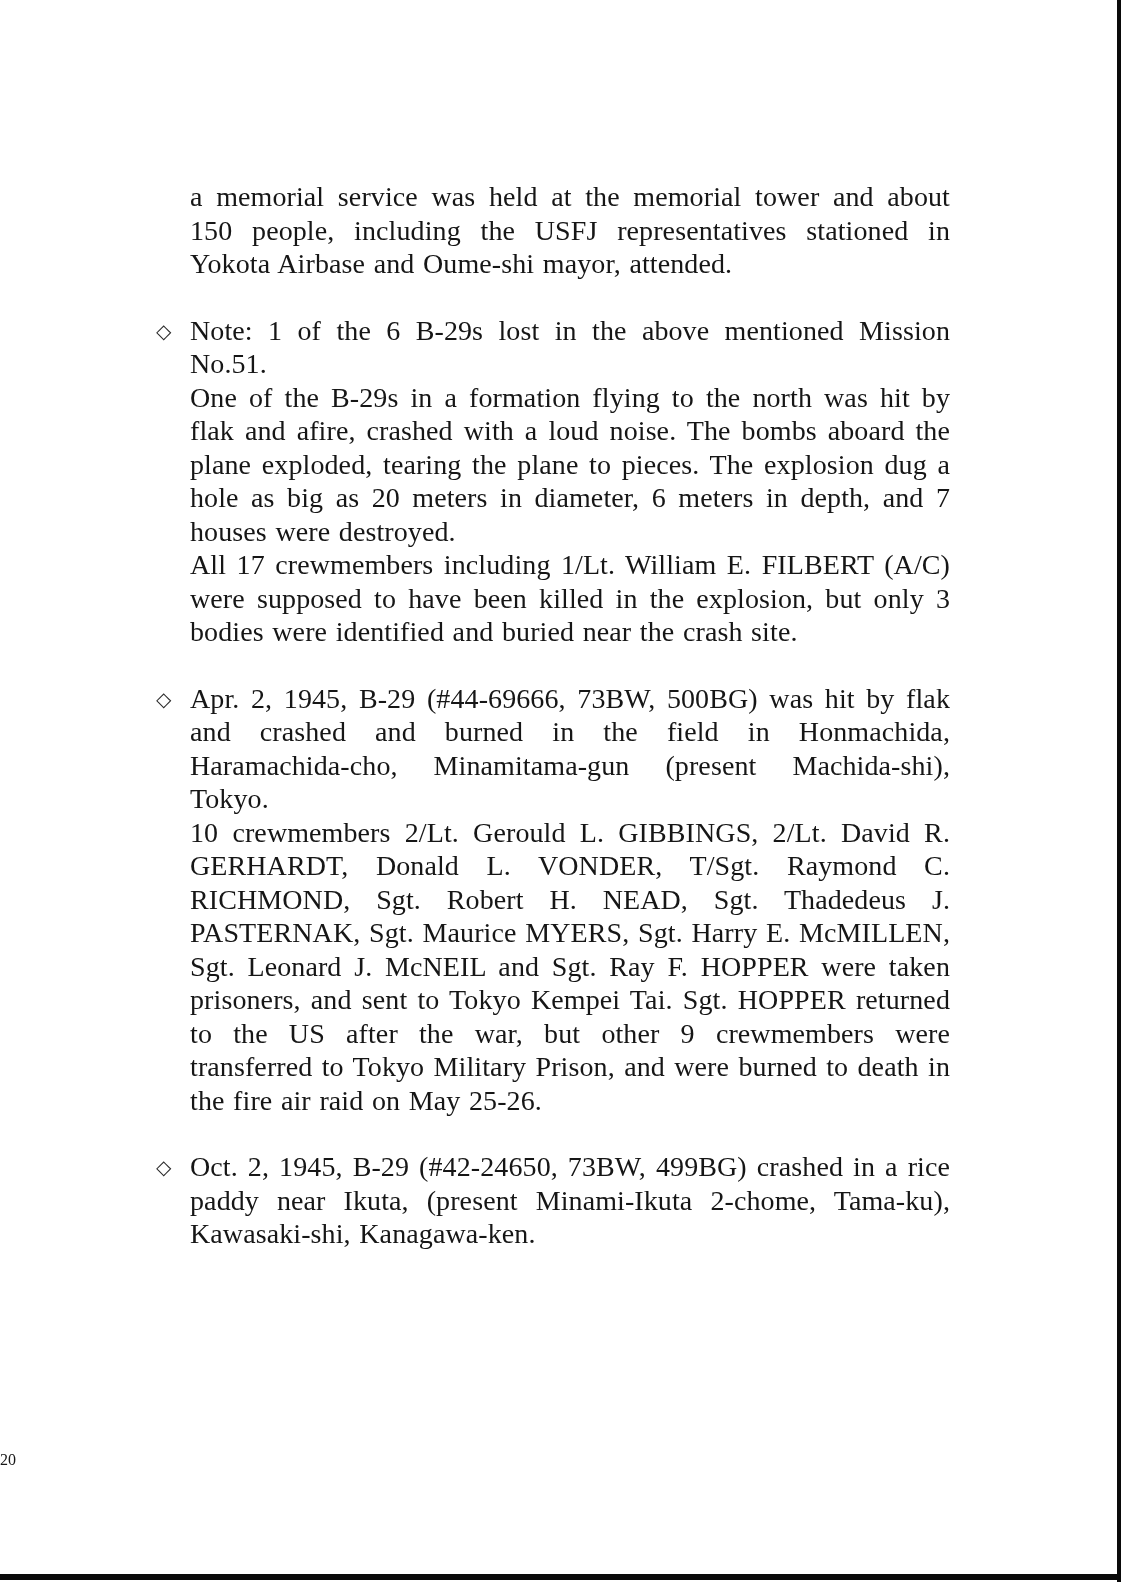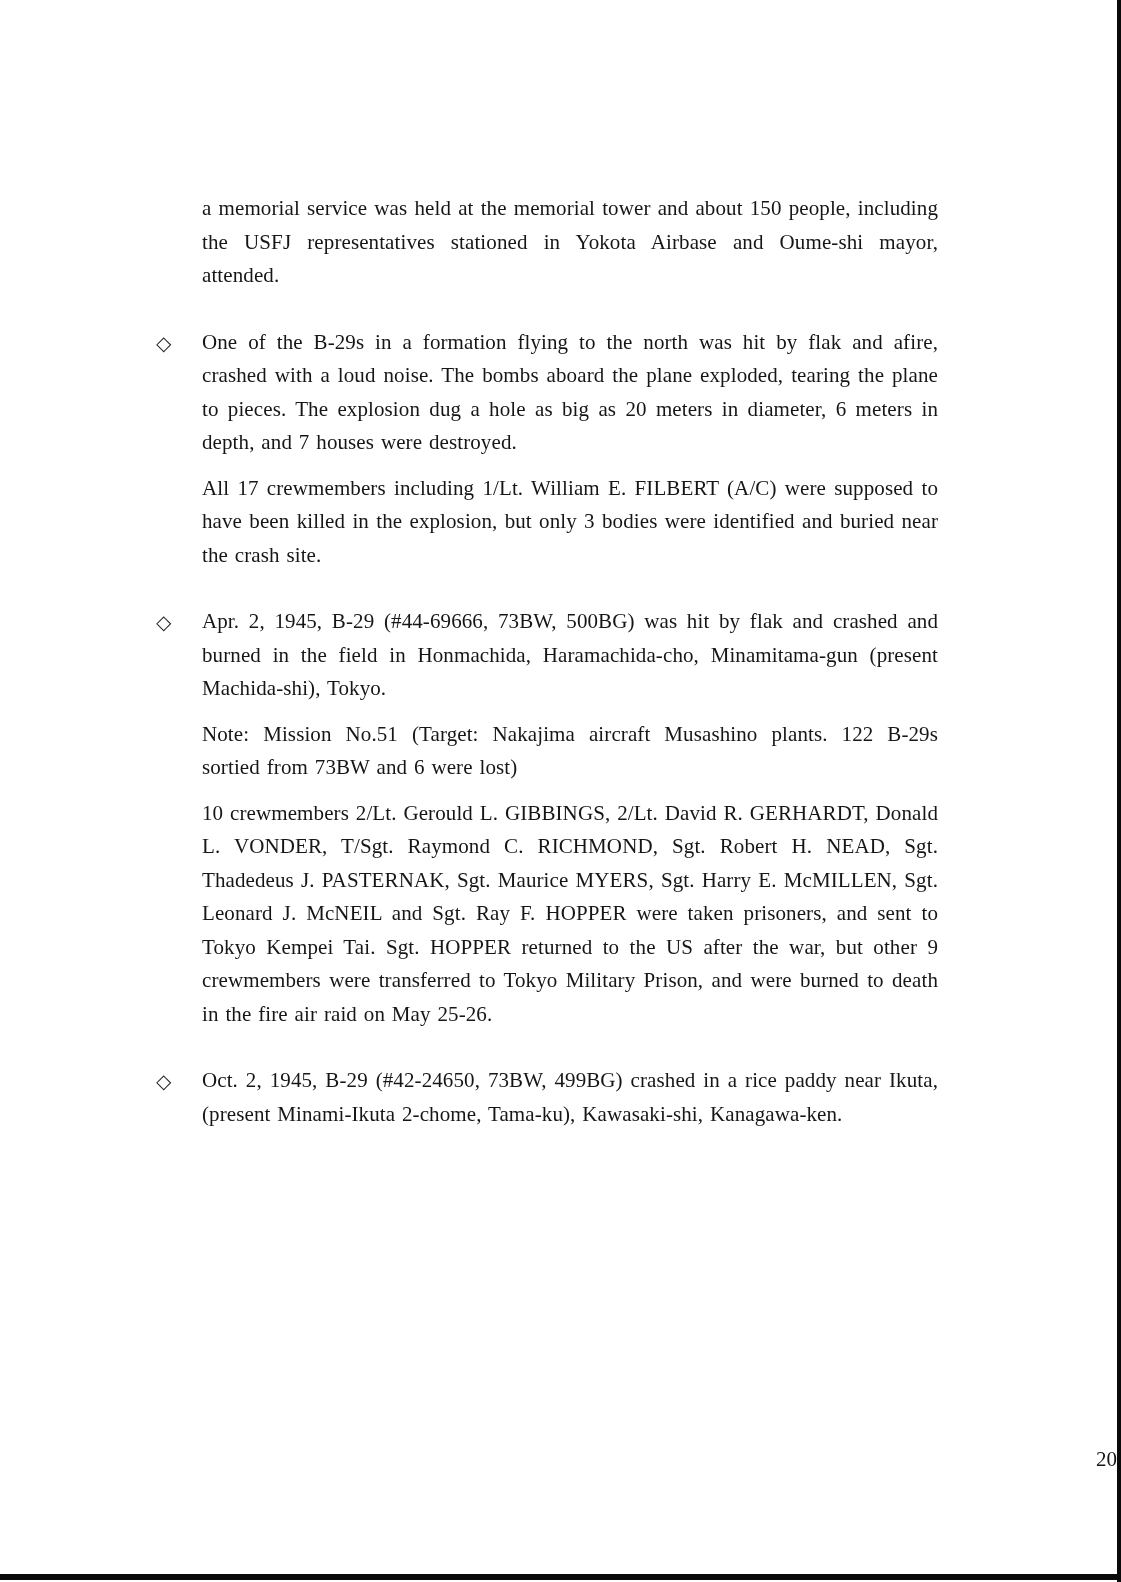--- a/index.html
+++ b/index.html
@@ -16,22 +16,22 @@
     font-family: "Liberation Serif", "DejaVu Serif", serif;
     color: #161616;
   }
   .page-content {
     position: absolute;
     top: 180px;
     left: 190px;
     width: 760px;
   }
   .para {
-    margin: 12px;
-    font-size: 21px;
+    margin: 0;
+    font-size: 28px;
     line-height: 33.5px;
     text-align: justify;
     letter-spacing: 0.1px;
     word-spacing: 1.5px;
   }
   .entry {
     position: relative;
     margin-top: 33px;
   }
   .bullet {
@@ -40,22 +40,22 @@
     top: 1px;
     font-size: 20px;
     line-height: 33.5px;
     color: #2a2a2a;
   }
   .page-number {
     position: absolute;
     top: 1443px;
     left: 0;
     width: 1117px;
-    text-align: right;
-    font-size: 21px;
+    text-align: left;
+    font-size: 16px;
     line-height: 33.5px;
     color: #161616;
   }
   .edge-right {
     position: absolute;
     top: 0;
     right: 0;
     width: 4px;
     height: 1582px;
     background: #0a0a0a;
@@ -73,28 +73,28 @@
 <body>
 
 <div class="viewport">
 
   <div class="page-content">
 
     <p class="para">a memorial service was held at the memorial tower and about 150 people, including the USFJ representatives stationed in Yokota Airbase and Oume-shi mayor, attended.</p>
 
     <div class="entry">
       <span class="bullet">◇</span>
+      <p class="para">Note: 1 of the 6 B-29s lost in the above mentioned Mission No.51.</p>
       <p class="para">One of the B-29s in a formation flying to the north was hit by flak and afire, crashed with a loud noise. The bombs aboard the plane exploded, tearing the plane to pieces. The explosion dug a hole as big as 20 meters in diameter, 6 meters in depth, and 7 houses were destroyed.</p>
       <p class="para">All 17 crewmembers including 1/Lt. William E. FILBERT (A/C) were supposed to have been killed in the explosion, but only 3 bodies were identified and buried near the crash site.</p>
     </div>
 
     <div class="entry">
       <span class="bullet">◇</span>
       <p class="para">Apr. 2, 1945, B-29 (#44-69666, 73BW, 500BG) was hit by flak and crashed and burned in the field in Honmachida, Haramachida-cho, Minamitama-gun (present Machida-shi), Tokyo.</p>
-      <p class="para">Note: Mission No.51 (Target: Nakajima aircraft Musashino plants. 122 B-29s sortied from 73BW and 6 were lost)</p>
       <p class="para">10 crewmembers 2/Lt. Gerould L. GIBBINGS, 2/Lt. David R. GERHARDT, Donald L. VONDER, T/Sgt. Raymond C. RICHMOND, Sgt. Robert H. NEAD, Sgt. Thadedeus J. PASTERNAK, Sgt. Maurice MYERS, Sgt. Harry E. McMILLEN, Sgt. Leonard J. McNEIL and Sgt. Ray F. HOPPER were taken prisoners, and sent to Tokyo Kempei Tai. Sgt. HOPPER returned to the US after the war, but other 9 crewmembers were transferred to Tokyo Military Prison, and were burned to death in the fire air raid on May 25-26.</p>
     </div>
 
     <div class="entry">
       <span class="bullet">◇</span>
       <p class="para">Oct. 2, 1945, B-29 (#42-24650, 73BW, 499BG) crashed in a rice paddy near Ikuta, (present Minami-Ikuta 2-chome, Tama-ku), Kawasaki-shi, Kanagawa-ken.</p>
     </div>
 
   </div>
 

